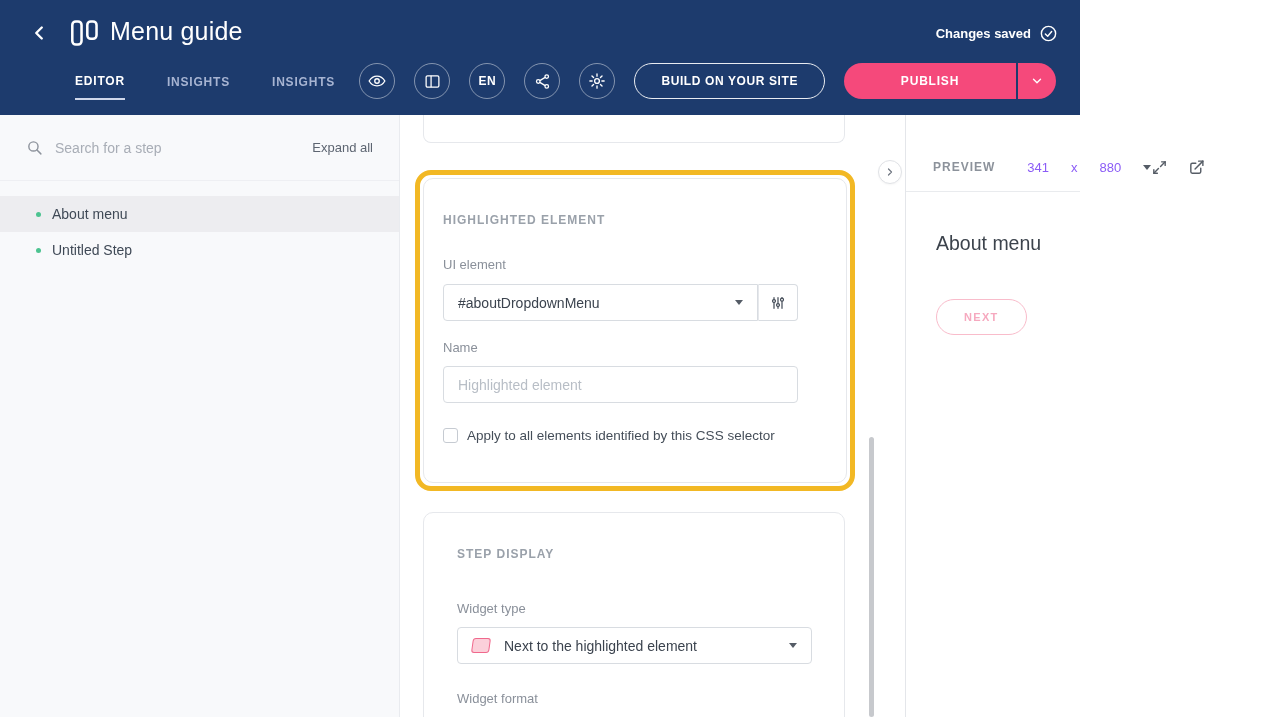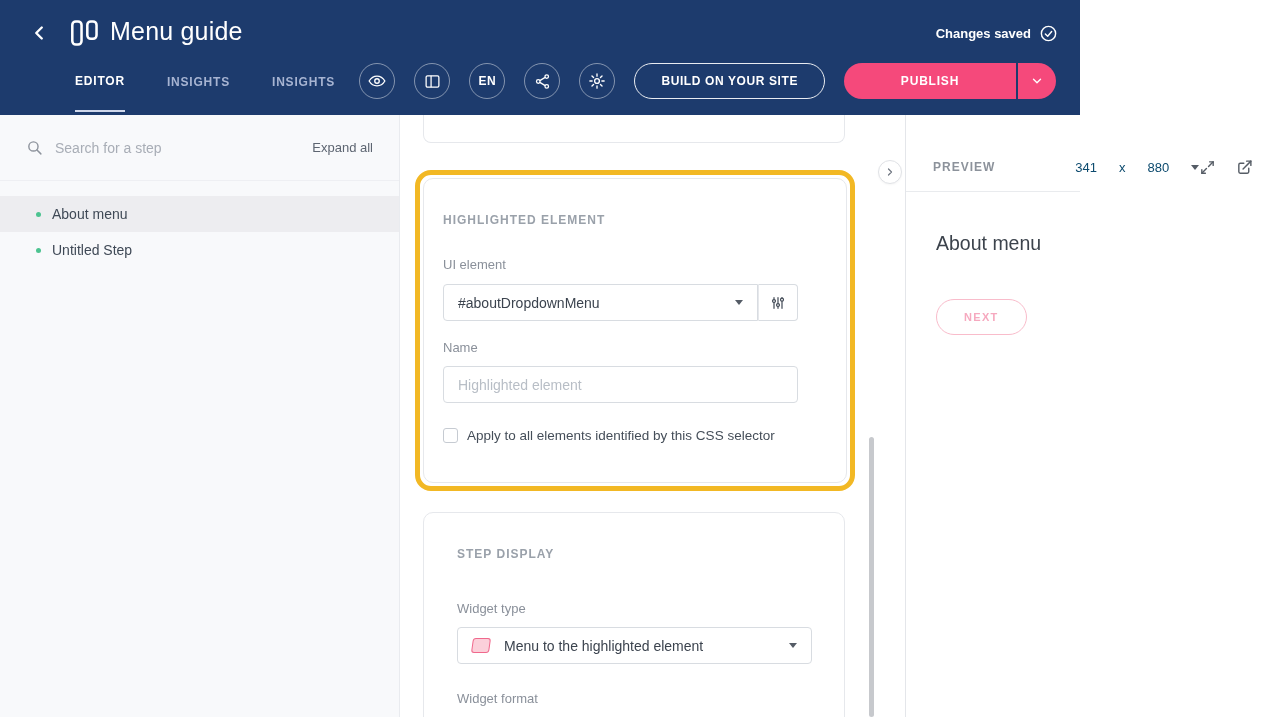--- a/index.html
+++ b/index.html
@@ -7,21 +7,21 @@
   .app { position:relative; width:1080px; height:717px; background:#fff; }
 
   
   .topbar { position:absolute; top:0; left:0; width:100%; height:115px; background:#1d3b6d; color:#fff; }
   .back-btn { position:absolute; left:24px; top:18px; width:30px; height:30px; background:none; border:none; cursor:pointer; color:#fff; display:flex; align-items:center; justify-content:center; }
   .logo { position:absolute; left:70px; top:19px; width:30px; height:28px; }
   .app-title { position:absolute; left:110px; top:17px; font-size:25px; font-weight:500; letter-spacing:.2px; }
   .changes { position:absolute; right:22px; top:24px; display:flex; align-items:center; gap:8px; font-size:13px; font-weight:bold; }
 
   .tabs { position:absolute; left:75px; top:74px; display:flex; gap:42px; }
-  .tab { background:none; border:none; color:#a7b4d2; font-size:12px; font-weight:bold; letter-spacing:.8px; cursor:pointer; padding-bottom:22px; font-family:inherit; }
+  .tab { background:none; border:none; color:#a7b4d2; font-size:12px; font-weight:bold; letter-spacing:.8px; cursor:pointer; padding-bottom:10px; font-family:inherit; }
   .tab.active { color:#ffffff; border-bottom:2px solid #cfd7ea; }
 
   .top-controls { position:absolute; right:24px; top:63px; display:flex; align-items:center; gap:19px; }
   .icon-circle { width:36px; height:36px; border-radius:50%; border:1px solid rgba(255,255,255,.45); background:none; color:#fff; display:flex; align-items:center; justify-content:center; cursor:pointer; font-family:inherit; }
   .lang-btn { font-size:12px; font-weight:bold; letter-spacing:.5px; }
   .build-btn { height:36px; padding:0 26px; border-radius:18px; border:1px solid rgba(255,255,255,.9); background:none; color:#fff; font-size:12px; font-weight:bold; letter-spacing:.6px; cursor:pointer; font-family:inherit; }
   .publish-group { display:flex; gap:2px; }
   .publish-main { width:172px; height:36px; border:none; border-radius:18px 0 0 18px; background:#f5497b; color:#fff; font-size:12px; font-weight:bold; letter-spacing:.8px; cursor:pointer; font-family:inherit; }
   .publish-caret { width:38px; height:36px; border:none; border-radius:0 18px 18px 0; background:#f5497b; color:#fff; cursor:pointer; display:flex; align-items:center; justify-content:center; }
 
@@ -64,21 +64,21 @@
   .widget-icon { width:18px; height:15px; border:1.5px solid #f0688c; background:#fbd0da; border-radius:3px; transform:skewX(-8deg); margin-right:14px; flex:0 0 auto; }
   .main-scrollbar { position:absolute; right:31px; top:322px; width:5px; bottom:0; background:#c7c9cd; border-radius:3px; }
 
   
   .collapse-btn { position:absolute; left:878px; top:160px; width:24px; height:24px; border-radius:50%; background:#fff; border:1px solid #e0e2e6; color:#6f7681; font-size:14px; line-height:1; cursor:pointer; display:flex; align-items:center; justify-content:center; z-index:5; box-shadow:0 1px 2px rgba(0,0,0,.04); }
 
   
   .preview { position:absolute; top:115px; left:905px; right:0; bottom:0; background:#fff; border-left:1px solid #e4e6ea; }
   .preview-header { height:77px; display:flex; align-items:center; padding:28px 27px 0 27px; border-bottom:1px solid #e9ebee; }
   .preview-title { font-size:12px; font-weight:bold; color:#8c929b; letter-spacing:1px; }
-  .size-group { display:flex; align-items:center; gap:22px; margin-left:80px; font-size:13px; color:#0c4a6e; cursor:pointer;justify-content:flex-end; }
+  .size-group { display:flex; align-items:center; gap:22px; margin-left:32px; font-size:13px; color:#8b5cf6; cursor:pointer;justify-content:flex-end; }
   .preview-actions { margin-left:auto; display:flex; align-items:center; gap:20px; }
   .pv-icon-btn { background:none; border:none; cursor:pointer; color:#565d66; display:flex; align-items:center; }
   .preview-body { padding:40px 30px; }
   .preview-step-title { font-size:19.5px; color:#3c434c; }
   .next-btn { margin-top:44px; padding:11px 27px; border:1.5px solid #f9bccb; border-radius:18px; background:#fff; color:#f6a9bf; font-size:11px; font-weight:bold; letter-spacing:1.3px; cursor:pointer; font-family:inherit; }
 
   svg { display:block; }
 </style>
 </head>
 <body>
@@ -233,21 +233,21 @@
         </div>
       </section>
     </div>
 
     <section class="card card2">
       <h2 class="section-title">STEP DISPLAY</h2>
 
       <div class="field-label mt32">Widget type</div>
       <div class="widget-select mt11">
         <span class="widget-icon"></span>
-        <span>Menu to the highlighted element</span>
+        <span>Next to the highlighted element</span>
         <span class="caret-down"></span>
       </div>
 
       <div class="field-label mt27">Widget format</div>
       <div class="widget-select mt11">
         
       </div>
     </section>
 
     <div class="main-scrollbar"></div>

